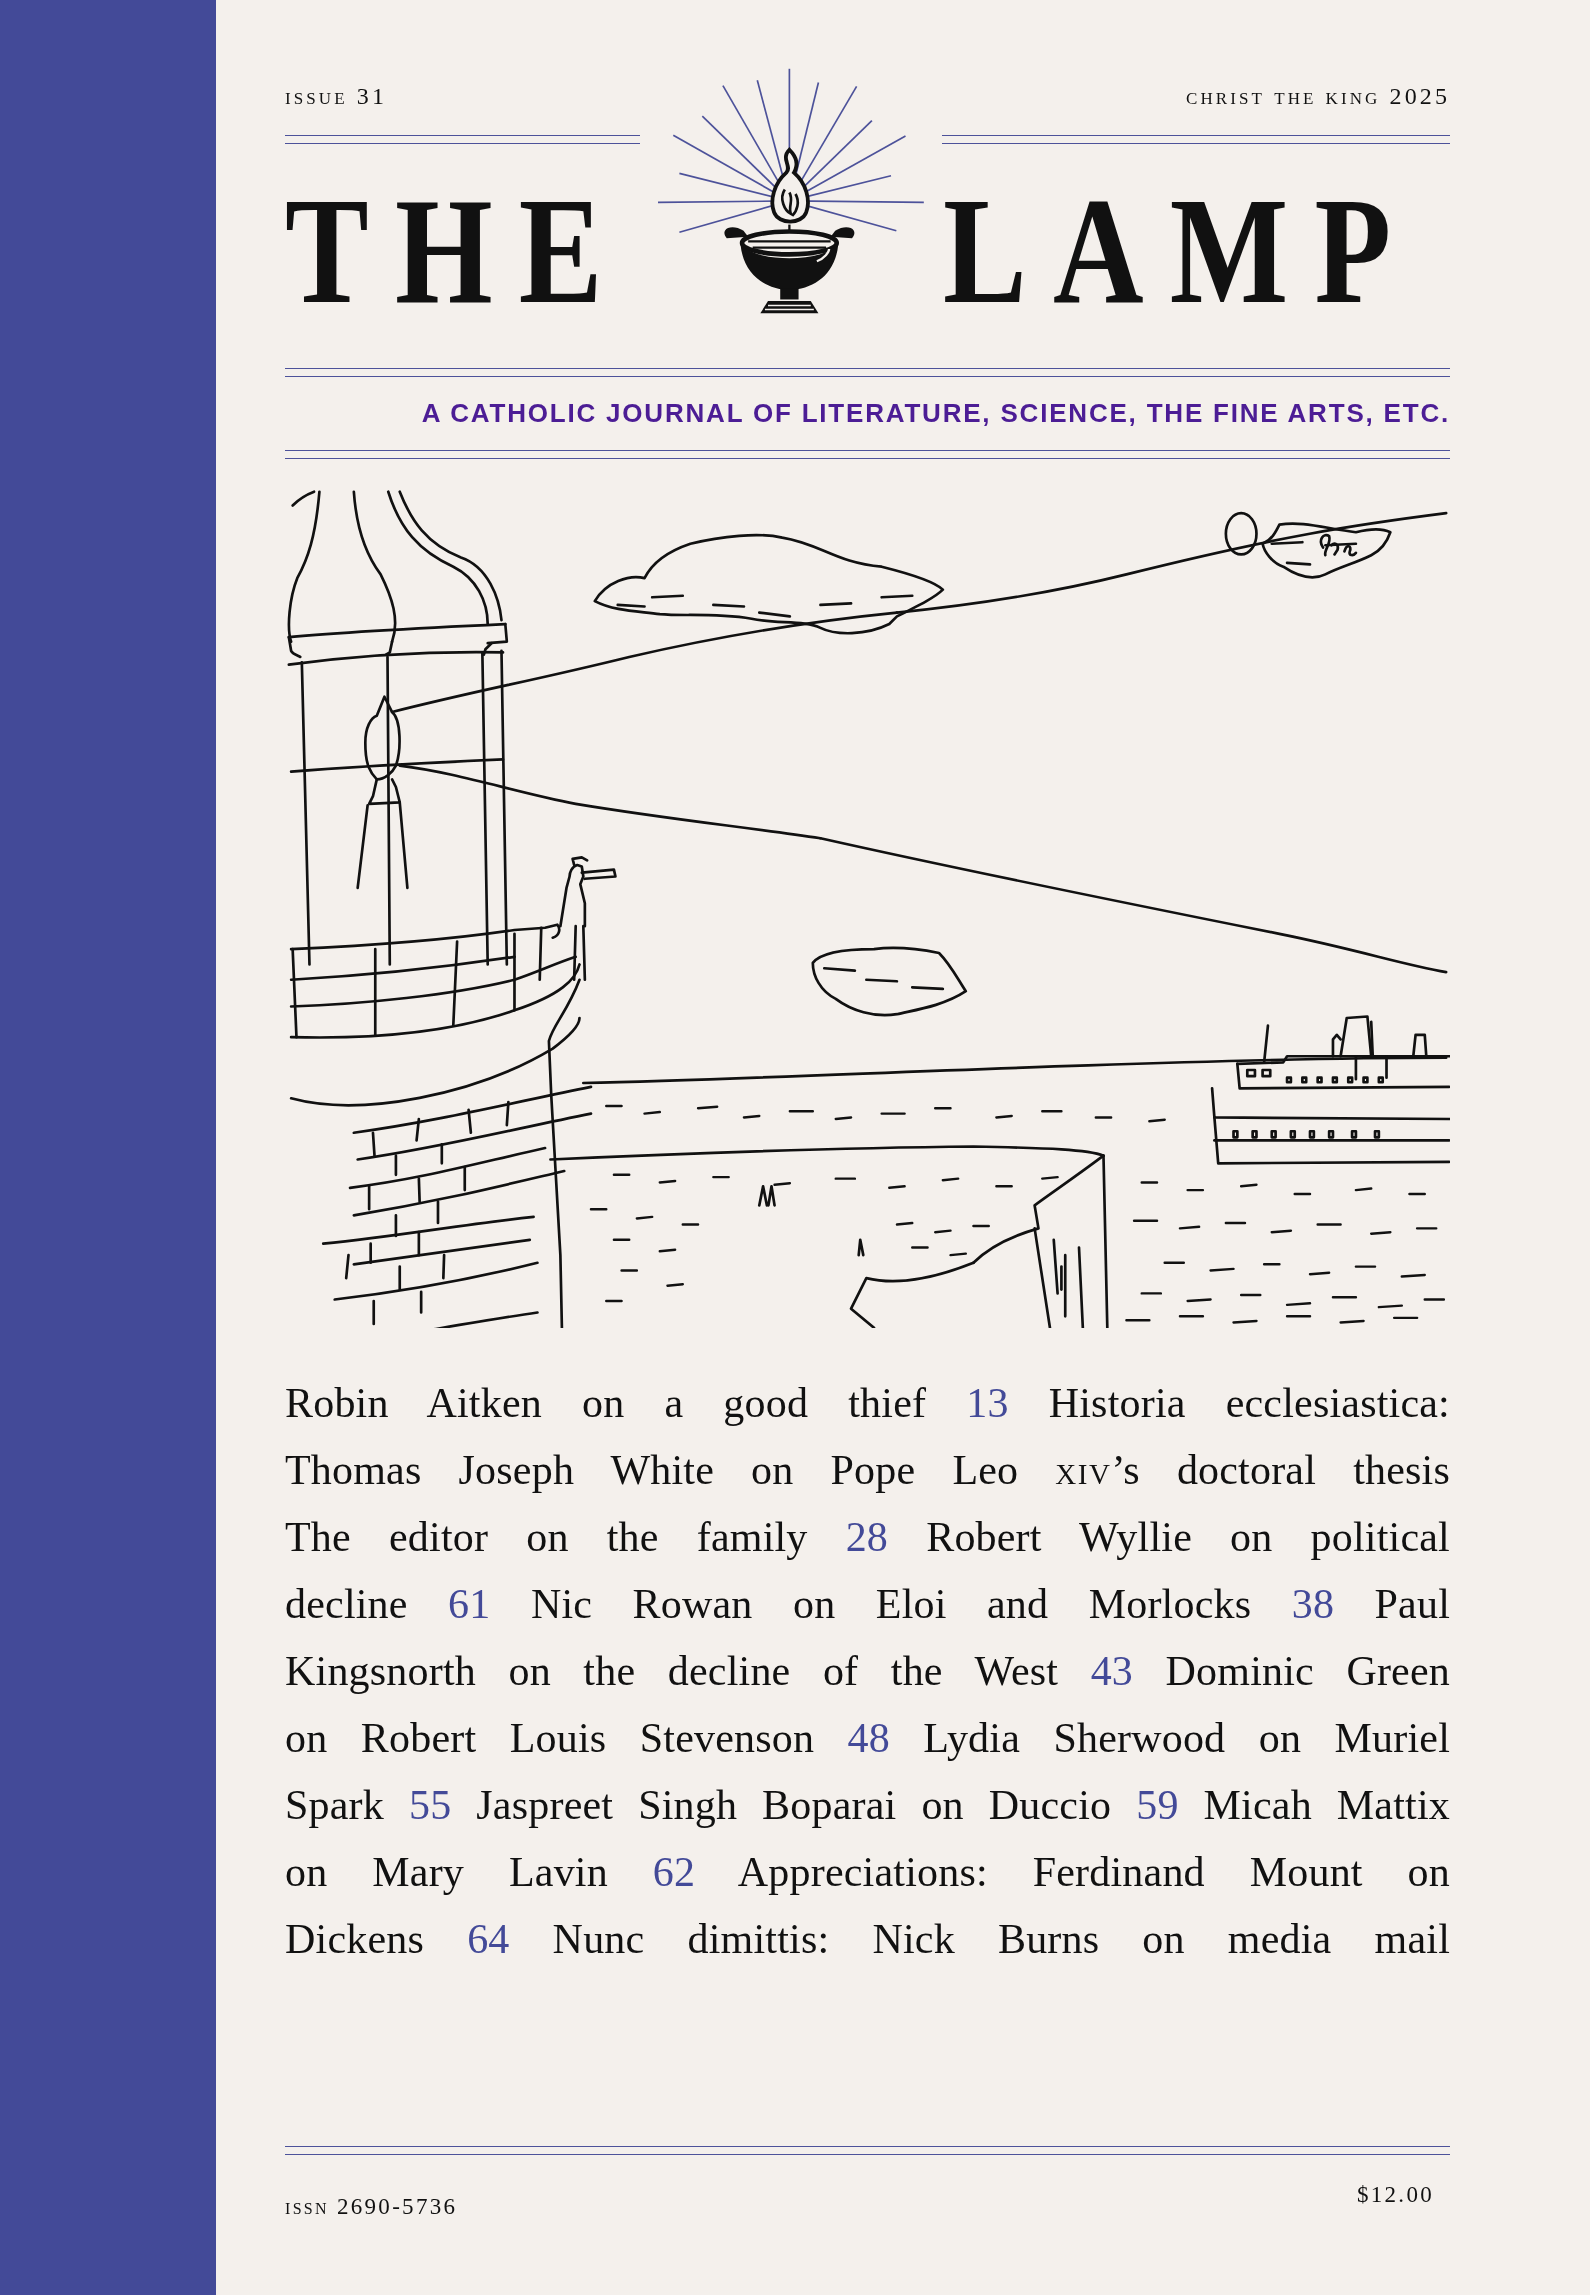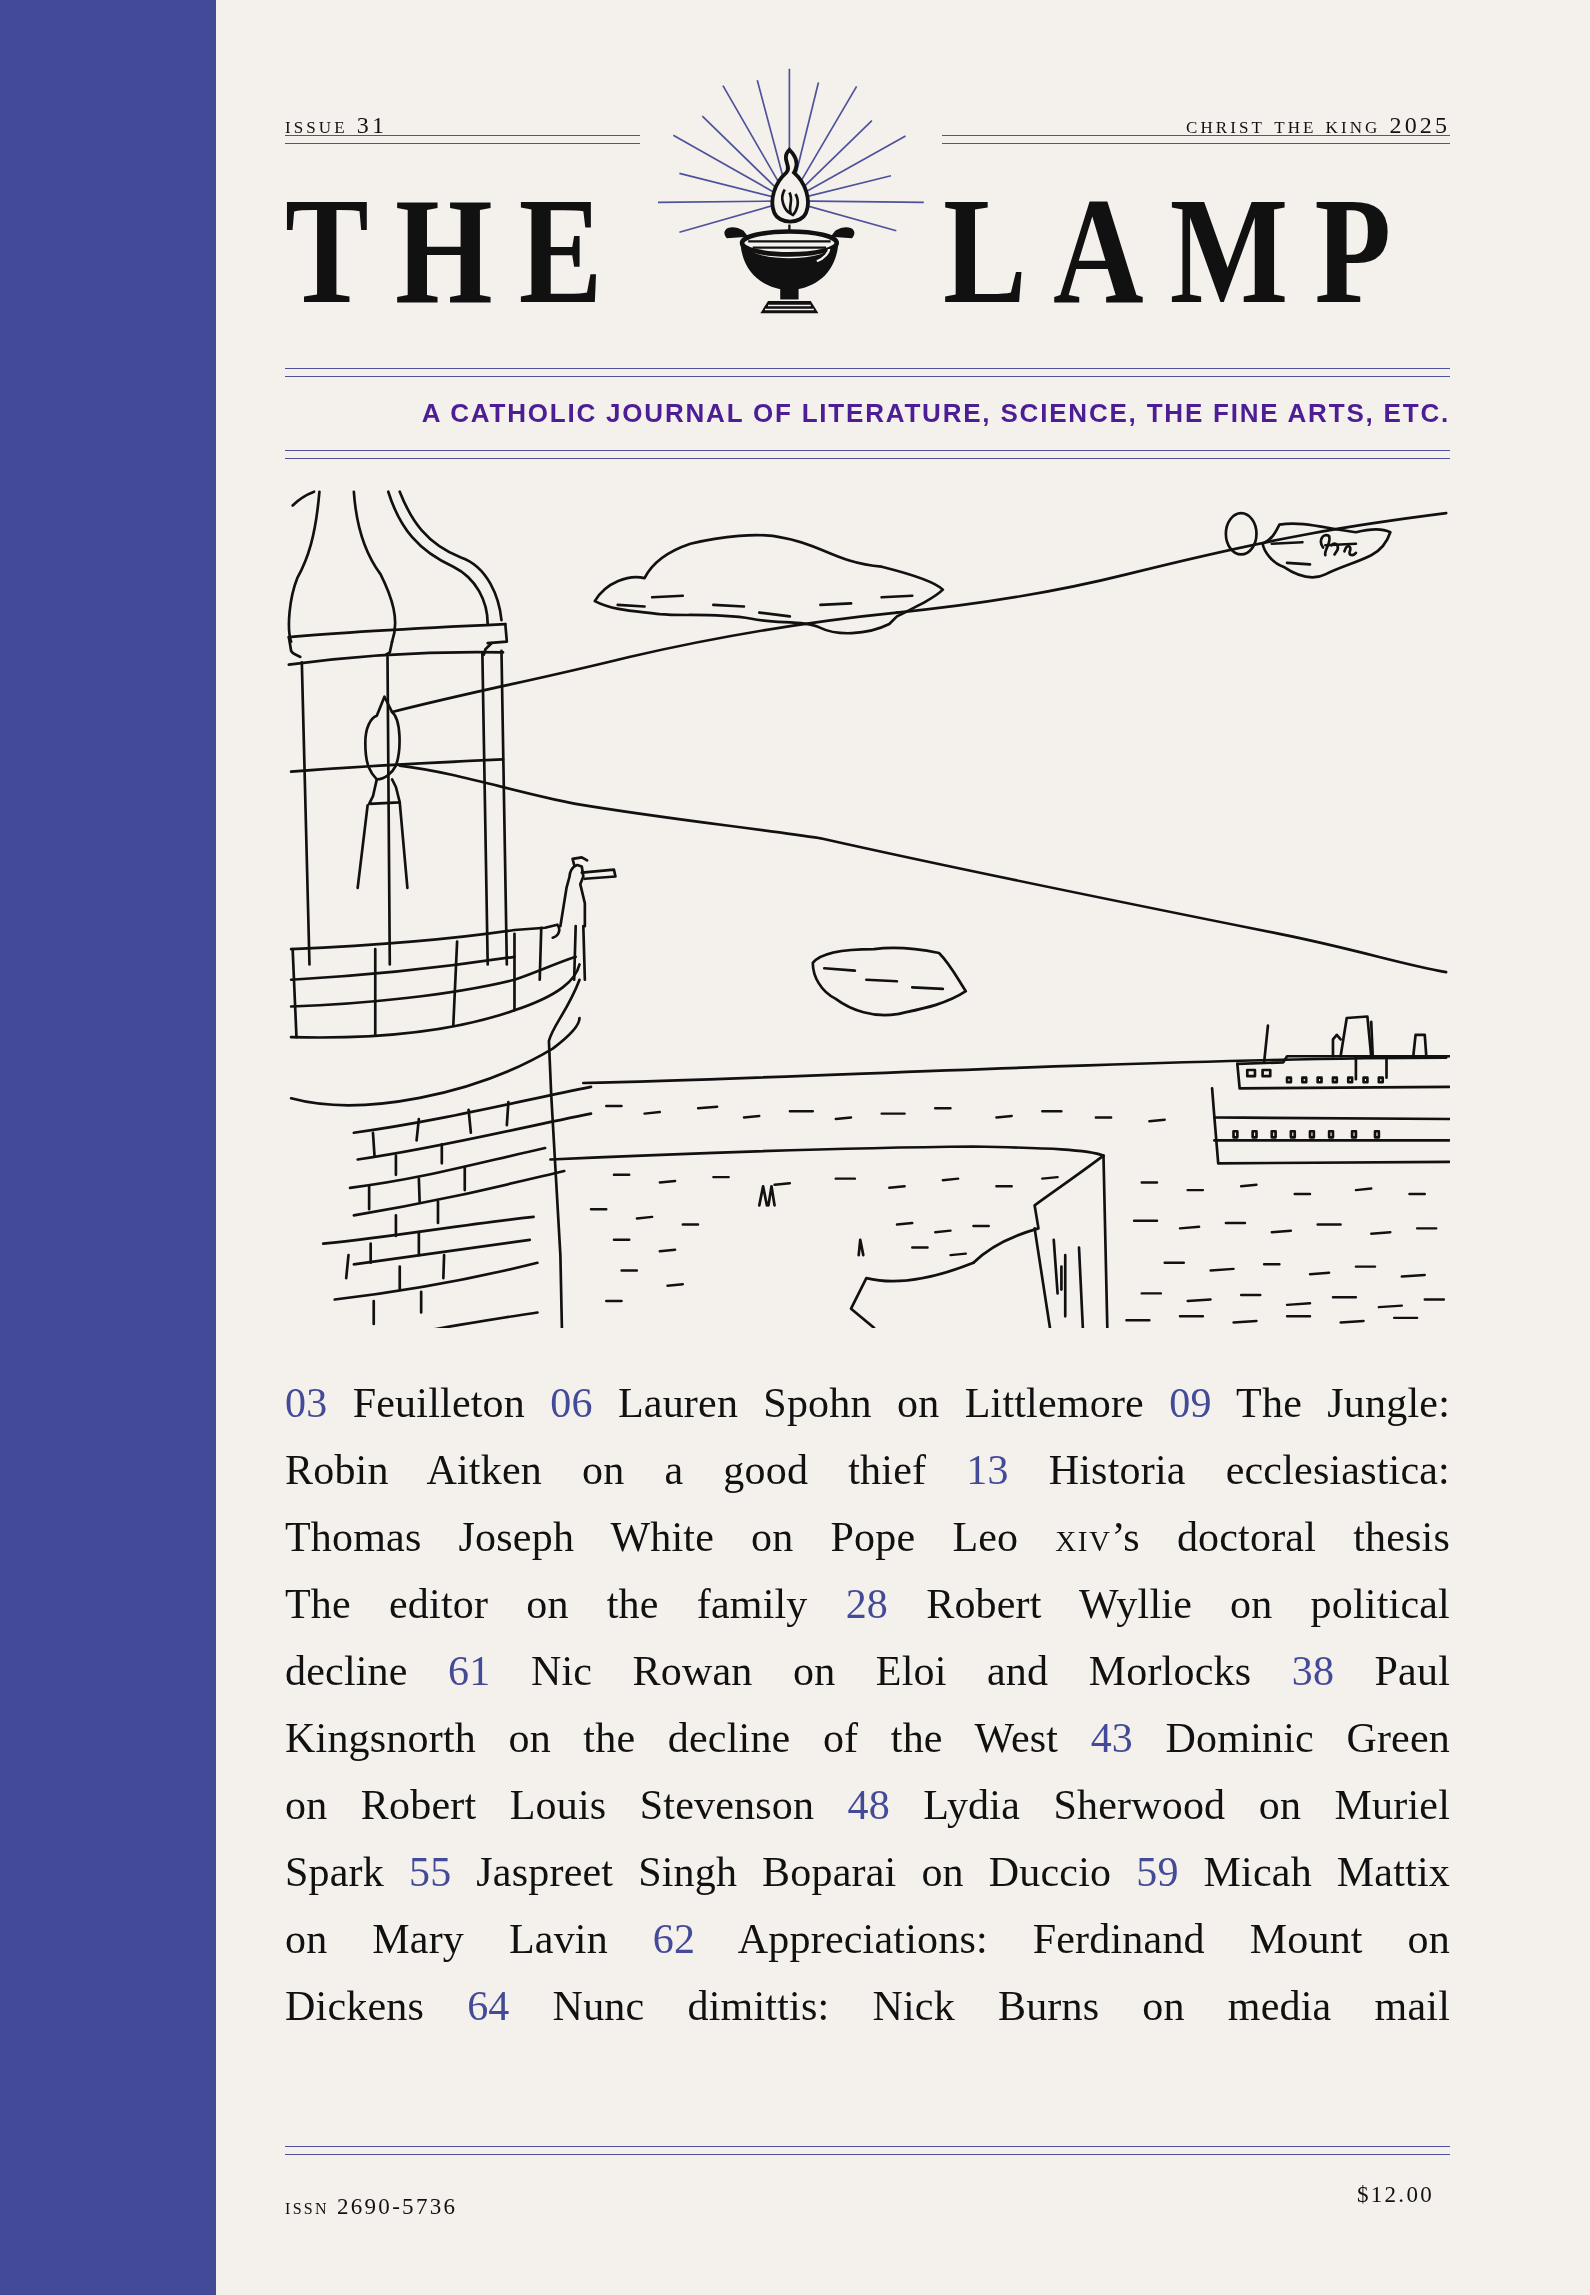--- a/index.html
+++ b/index.html
@@ -32,21 +32,20 @@
     .topline {
       position: absolute;
       top: 83px;
       left: 0;
       width: 1165px;
       height: 31px;
       font-size: 24px;
       letter-spacing: 3.1px;
       font-variant: small-caps;
       text-transform: lowercase;
-      margin-top: 29px;
     }
     .topline .issue { position: absolute; left: 0; top: 0; }
     .topline .date { position: absolute; right: 0; top: 0; }
     .dbl-rule {
       position: absolute;
       height: 9.2px;
       border-top: 1.5px solid #4d529a;
       border-bottom: 1.5px solid #4d529a;
       box-sizing: border-box;
     }
@@ -317,21 +316,20 @@
         <path d="M1150 1010 L1175 1010 M1210 1020 L1240 1018 M1280 1012 L1300 1012 M1340 1025 L1365 1023 M1400 1015 L1425 1015 M1460 1028 L1490 1026"></path>
         <path d="M1120 1050 L1145 1050 M1180 1060 L1210 1058 M1250 1052 L1275 1052 M1310 1065 L1340 1063 M1370 1055 L1400 1055 M1430 1068 L1460 1066 M1490 1058 L1515 1058"></path>
         <path d="M1100 1085 L1130 1085 M1170 1080 L1200 1080 M1240 1088 L1270 1086 M1310 1080 L1340 1080 M1380 1088 L1410 1086 M1450 1082 L1480 1082"></path>
         <path d="M800 960 L820 958 M850 970 L870 968 M900 962 L920 962 M820 990 L840 990 M870 1000 L890 998"></path>
       </g>
     </g>
     <text x="1352" y="90" font-family="DejaVu Serif, serif" font-size="1" fill="none"></text>
   </svg>
 
   <div class="contents" id="toc">
-      <span class="line"><span class="pg">03</span><span> Feuilleton </span><span class="pg">06</span><span> Lauren Spohn on Littlemore </span><span class="pg">09</span><span> The Jungle:</span></span>
       <span class="line"><span>Robin Aitken on a good thief </span><span class="pg">13</span><span> Historia ecclesiastica:</span></span>
       <span class="line"><span>Thomas Joseph White on Pope Leo </span><span class="sc">XIV</span><span>’s doctoral thesis</span></span>
       <span class="line"><span>The editor on the family </span><span class="pg">28</span><span> Robert Wyllie on political</span></span>
       <span class="line"><span>decline </span><span class="pg">61</span><span> Nic Rowan on Eloi and Morlocks </span><span class="pg">38</span><span> Paul</span></span>
       <span class="line"><span>Kingsnorth on the decline of the West </span><span class="pg">43</span><span> Dominic Green</span></span>
       <span class="line"><span>on Robert Louis Stevenson </span><span class="pg">48</span><span> Lydia Sherwood on Muriel</span></span>
       <span class="line"><span>Spark </span><span class="pg">55</span><span> Jaspreet Singh Boparai on Duccio </span><span class="pg">59</span><span> Micah Mattix</span></span>
       <span class="line"><span>on Mary Lavin </span><span class="pg">62</span><span> Appreciations: Ferdinand Mount on</span></span>
       <span class="line"><span>Dickens </span><span class="pg">64</span><span> Nunc dimittis: Nick Burns on media mail</span></span>
     </div>

